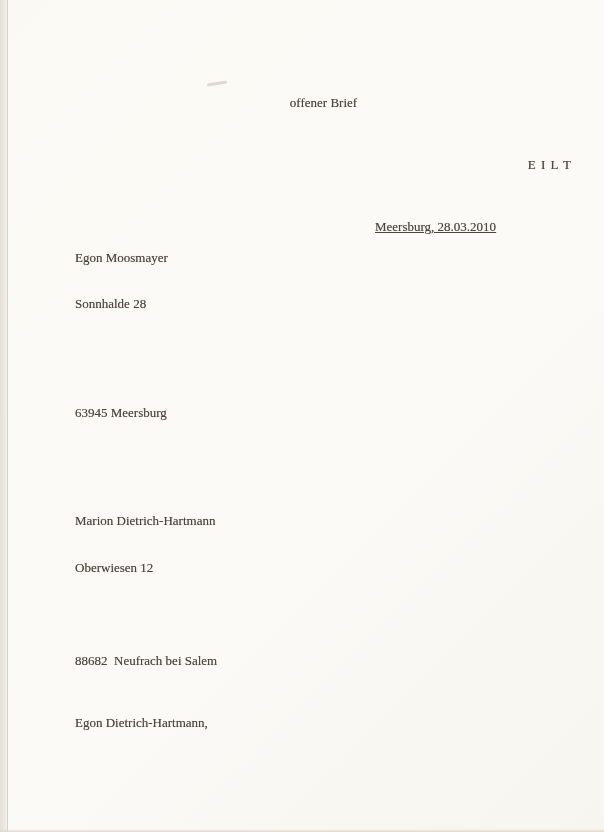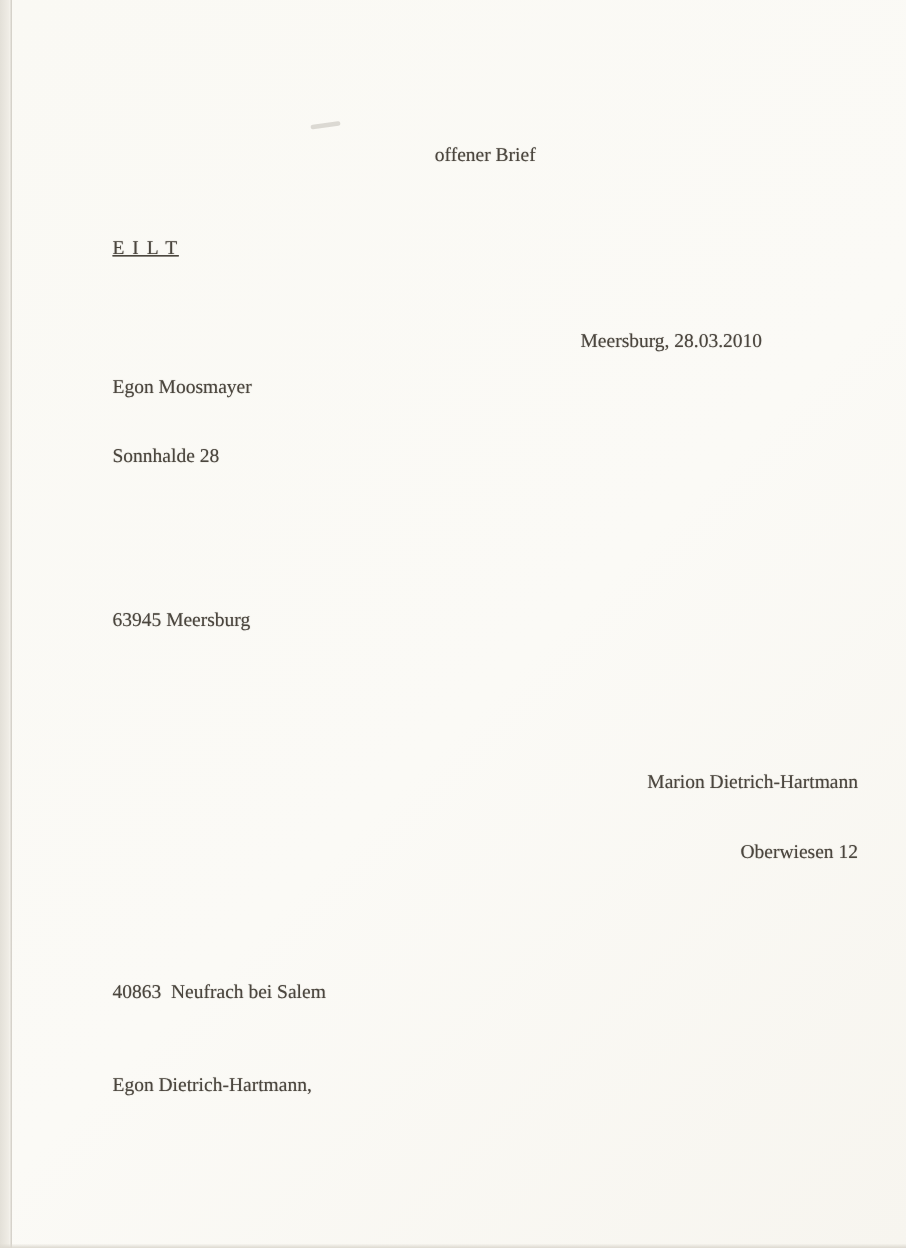--- a/index.html
+++ b/index.html
@@ -56,37 +56,37 @@
     font-size: 13px;
     line-height: 15.5px;
     white-space: pre-wrap;
     text-shadow: 0 0 0.7px rgba(75,70,62,0.55);
   }
   .content div, .content p { margin: 0; }
   .doc-type {
     text-align: center;
   }
   .urgency {
-    text-align: left;
+    text-align: right;
     margin-top: 11px;
     letter-spacing: 1px;
-    text-decoration: underline;
   }
   .sender-row {
     position: relative;
     margin-top: 15px;
   }
   .date {
     position: absolute;
-    left: 312px;
+    left: 300px;
     top: 0;
+    text-decoration: underline;
   }
   .sender-city { margin-top: 8px; }
   .recipient-prefix { margin-top: 23px; }
-  .recipient-block { margin-top: 12px; text-align: right; }
+  .recipient-block { margin-top: 12px; }
   .recipient-city { margin-top: 6px; }
   .salutation { margin-top: 38px; }
 </style>
 </head>
 <body>
 
 <div class="page">
 
   <div class="edge-left"></div>
   <div class="edge-left-line"></div>
@@ -106,21 +106,21 @@
     </div>
 
     <div class="sender-city">63945 Meersburg</div>
 
 
     <div class="recipient-block">
       <div>Marion Dietrich-Hartmann</div>
       <div>Oberwiesen 12</div>
     </div>
 
-    <div class="recipient-city">40863  Neufrach bei Salem</div>
+    <div class="recipient-city">88682  Neufrach bei Salem</div>
 
     <div class="salutation">Egon Dietrich-Hartmann,</div>
 
     
 
     
 
   </div>
 </div>
 

